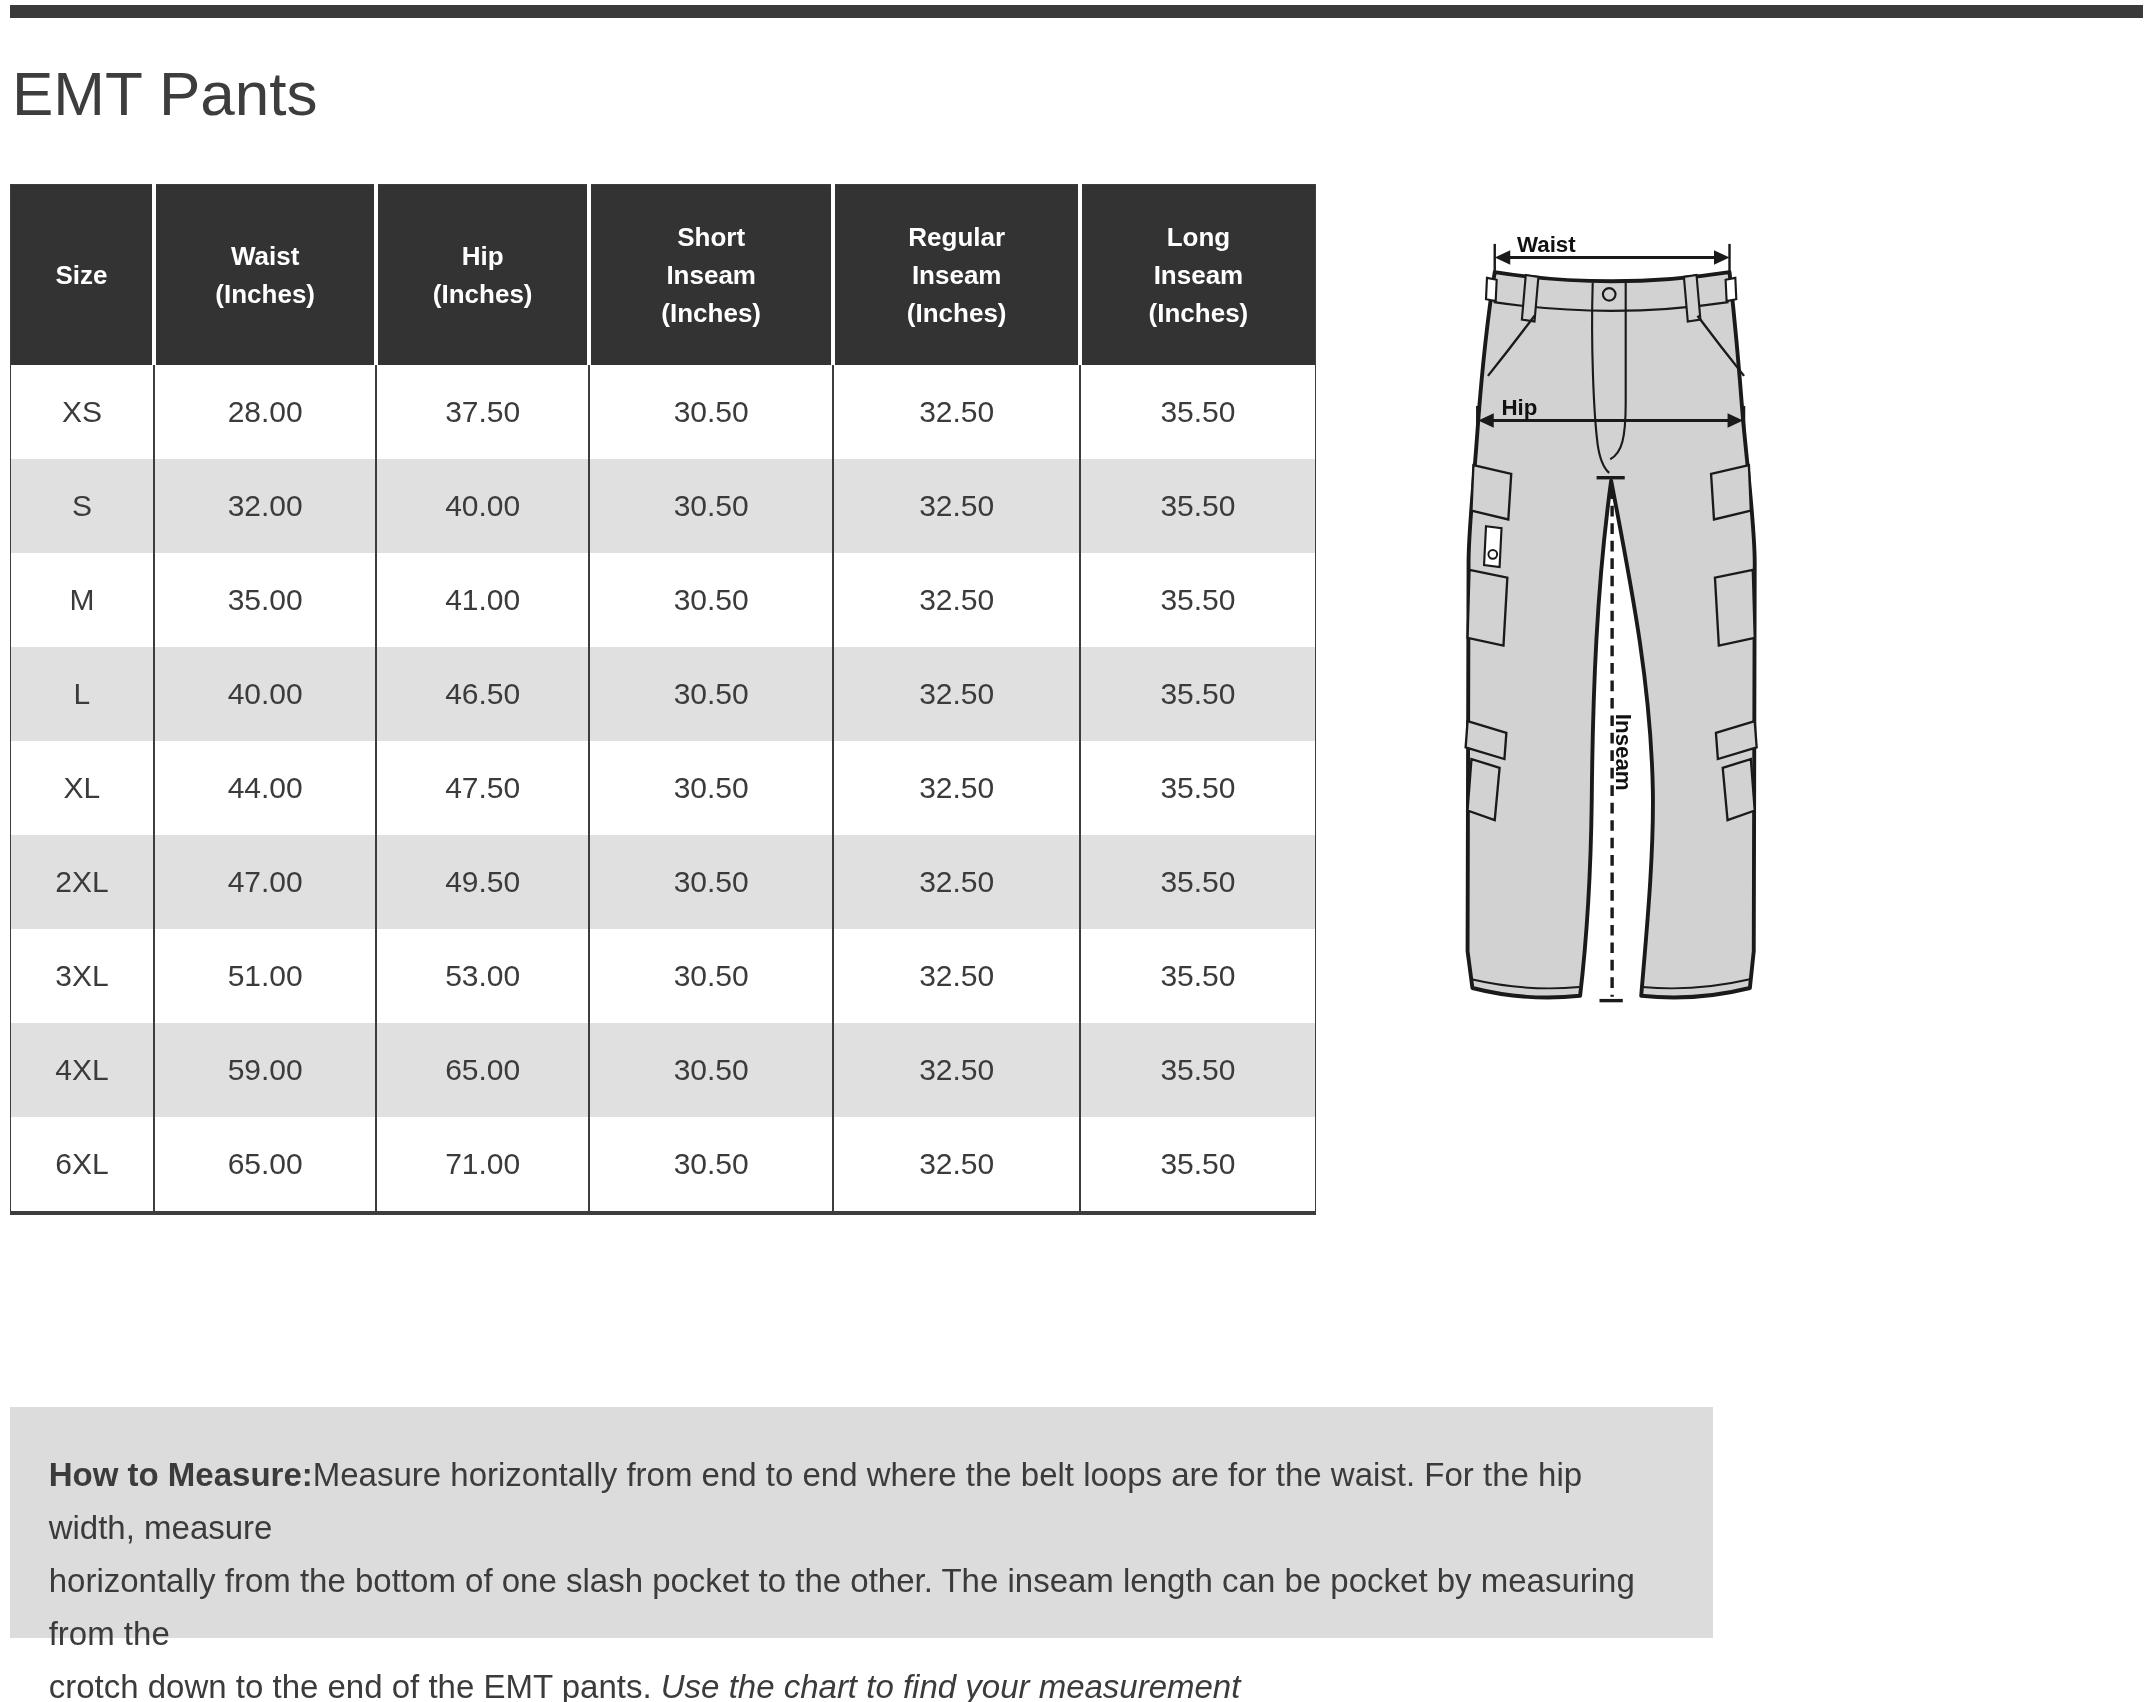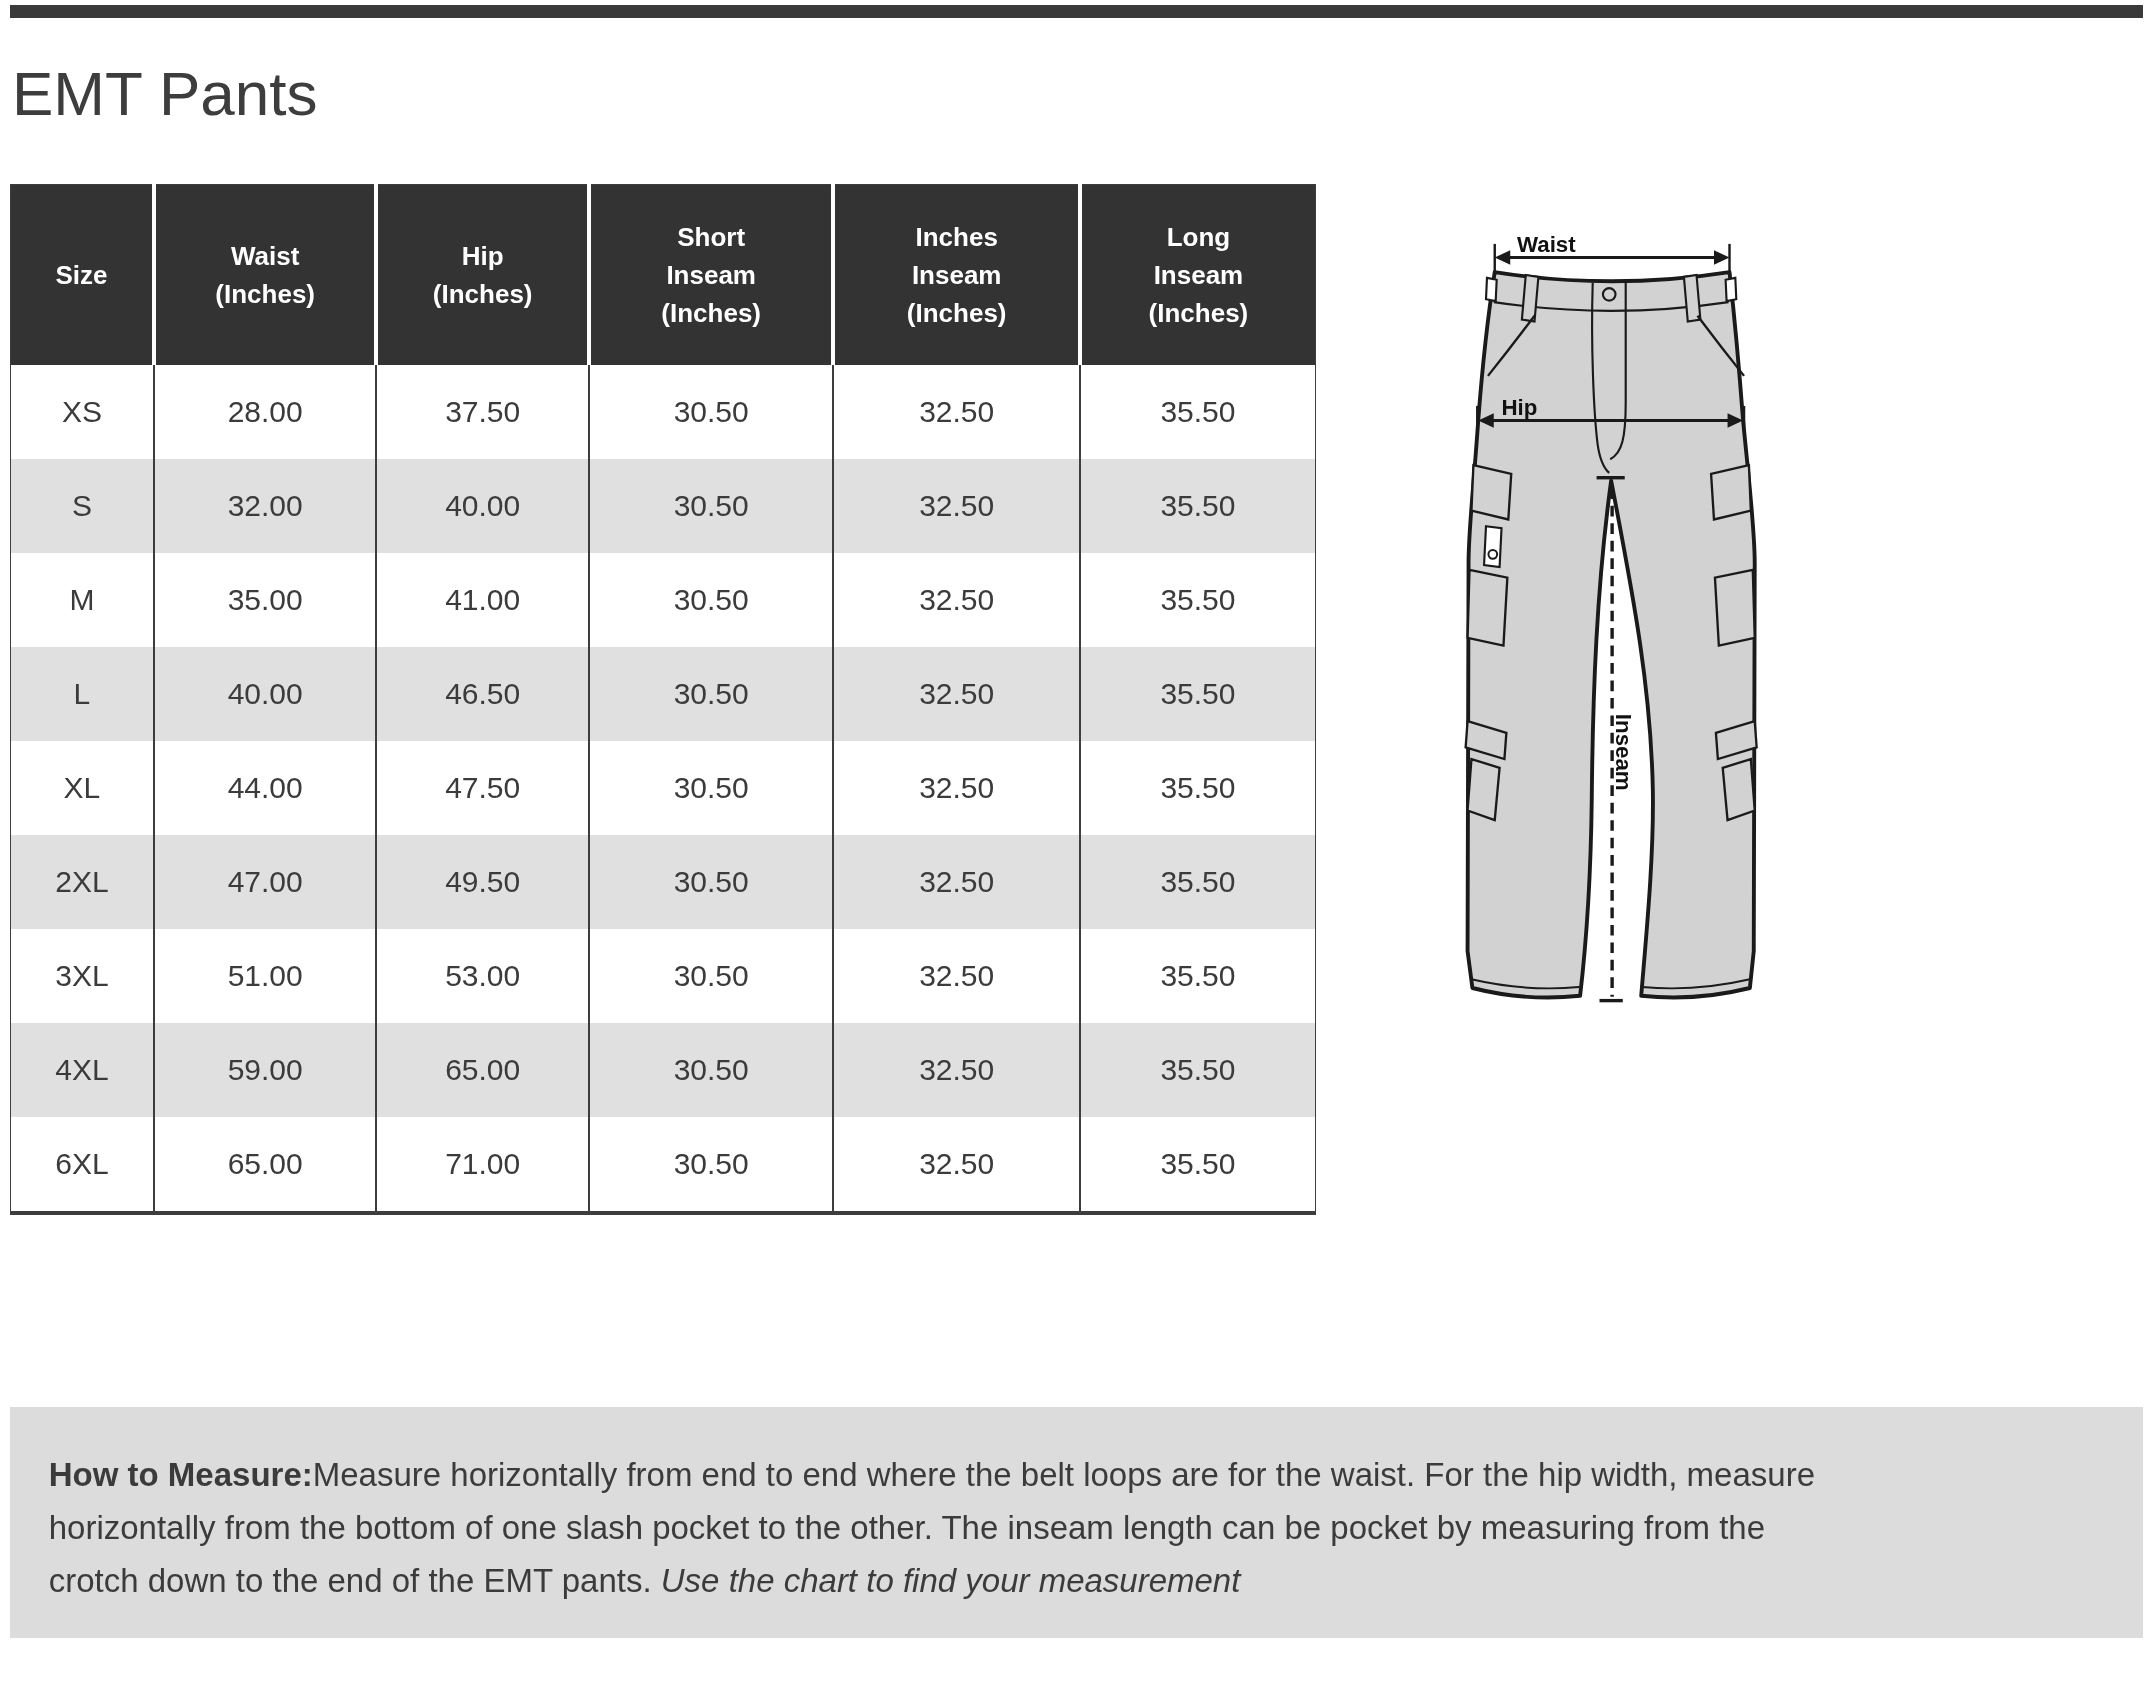--- a/index.html
+++ b/index.html
@@ -12,21 +12,21 @@
     text-align:center;vertical-align:middle;height:180px;padding:0;border-left:4.9px solid #ffffff;}
   table.size-table th:first-child{border-left:none;}
   table.size-table th div{line-height:38px;}
   table.size-table td{font-size:30px;color:#3b3b3b;text-align:center;vertical-align:middle;
     height:94px;padding:0;border-left:2.9px solid #3d3d3d;margin-top:37px;}
   table.size-table td:first-child{border-left:none;}
   table.size-table tbody tr:nth-child(odd){background:#ffffff;}
   table.size-table tbody tr:nth-child(even){background:#e0e0e0;}
   .c0{width:144px;} .c1{width:222px;} .c2{width:213px;} .c3{width:244px;} .c4{width:247px;} .c5{width:235px;}
   .pants{position:absolute;left:1451px;top:209px;width:330px;height:844px;}
-  .measure-box{position:absolute;left:9.7px;top:1407px;width:2133px;height:231px;background:#dcdcdc;
+  .measure-box{position:absolute;left:9.7px;top:1407px;width:1703px;height:231px;background:#dcdcdc;
     box-sizing:border-box;padding:41px 49px 0 39px;font-size:33px;line-height:53px;color:#3b3b3b;}
   .measure-box .bold{font-weight:700;}
   .measure-box .italic{font-style:italic;text-align:center;}
   svg text{font-family:"Liberation Sans","DejaVu Sans",sans-serif;font-weight:700;font-size:23px;fill:#111111;}
 </style>
 </head>
 <body>
 
 <div class="top-bar"></div>
 
@@ -53,21 +53,21 @@
       <th>
           <div>Hip</div>
           <div>(Inches)</div>
         </th>
       <th>
           <div>Short</div>
           <div>Inseam</div>
           <div>(Inches)</div>
         </th>
       <th>
-          <div>Inches</div>
+          <div>Regular</div>
           <div>Inseam</div>
           <div>(Inches)</div>
         </th>
       <th>
           <div>Long</div>
           <div>Inseam</div>
           <div>(Inches)</div>
         </th>
     </tr>
   </thead>

